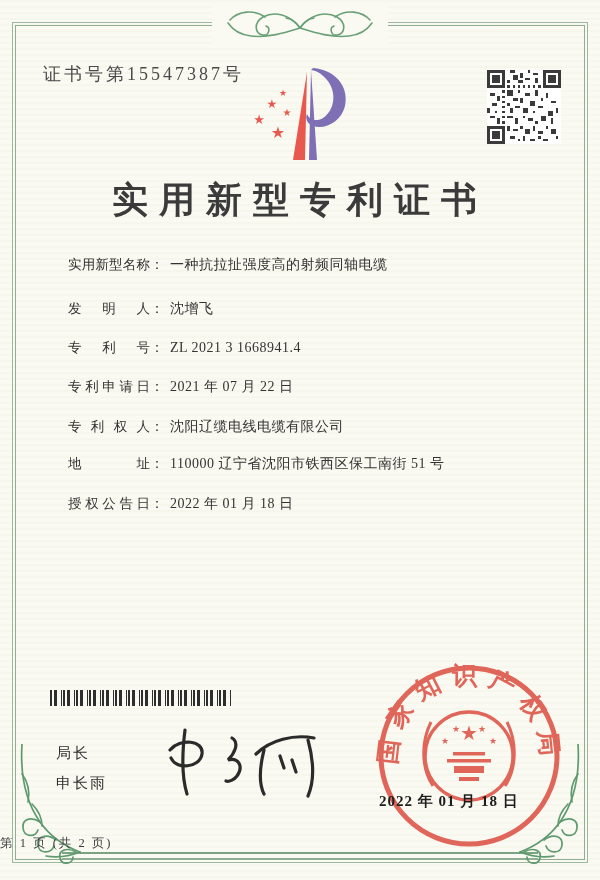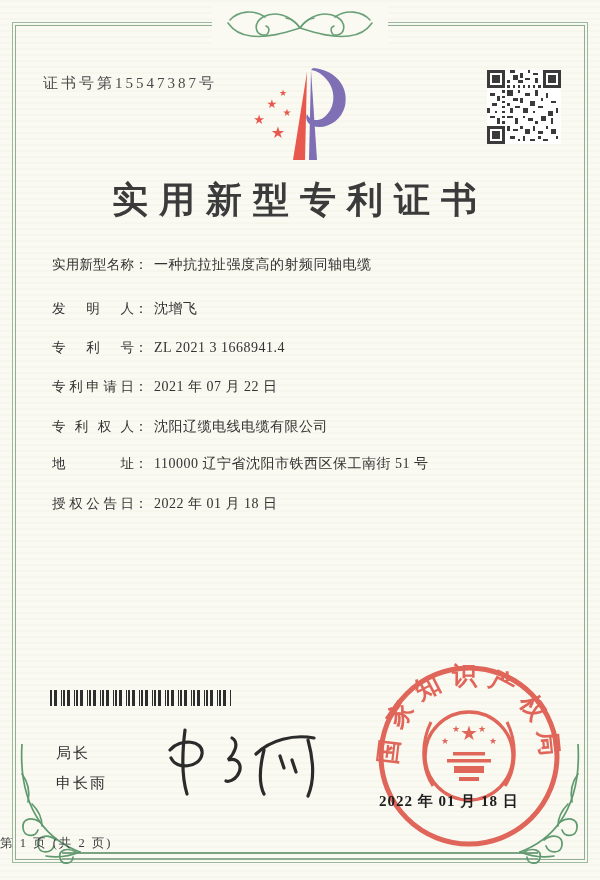--- a/index.html
+++ b/index.html
@@ -20,30 +20,30 @@
     border-top:2px solid #7aa383;border-bottom:1px solid #8fae93;z-index:2;
   }
   .top-ornament{
     position:absolute;top:6px;left:50%;transform:translateX(-50%);
     width:176px;height:40px;background:#fbfaf2;z-index:2;
   }
   .corner-flourish{position:absolute;width:74px;height:128px;bottom:8px;z-index:2;}
   .corner-flourish.right{right:10px;}
   .corner-flourish.left{left:10px;transform:scaleX(-1);}
   .cert-number{
-    position:absolute;left:43px;top:74px;font-size:15px;letter-spacing:3px;color:#4a4a4a;
+    position:absolute;left:43px;top:62px;font-size:18px;letter-spacing:3px;color:#4a4a4a;
   }
   .logo{position:absolute;left:245px;top:64px;width:108px;height:98px;}
   .qr{position:absolute;left:487px;top:70px;width:74px;height:74px;}
   .title{
     position:absolute;left:0;top:176px;width:100%;text-align:center;
     font-size:36px;font-weight:bold;letter-spacing:11px;color:#3b3b3b;
   }
   .frow{position:absolute;left:52px;height:22px;font-size:14px;color:#333;white-space:nowrap;}
-  .flabel{display:inline-block;width:82px;font-size:13.5px;text-align:justify;text-align-last:justify;vertical-align:baseline;}
+  .flabel{display:inline-block;width:82px;font-size:13.5px;text-align:justify;text-align-last:justify;vertical-align:baseline;margin-left:16px;}
   .fcolon{display:inline-block;margin-right:6px;}
   .fvalue{font-size:14px;letter-spacing:0.5px;}
   .fgroup2{position:absolute;left:248px;top:0;}
   .fgroup2 .flabel{width:92px;}
   .body-text{
     position:absolute;left:50px;top:528px;width:500px;
     font-size:12.6px;line-height:19.3px;letter-spacing:0.6px;color:#4a4a4a;text-align:justify;
   }
   .body-text p{margin:0;text-indent:2em;}
   .barcode{

